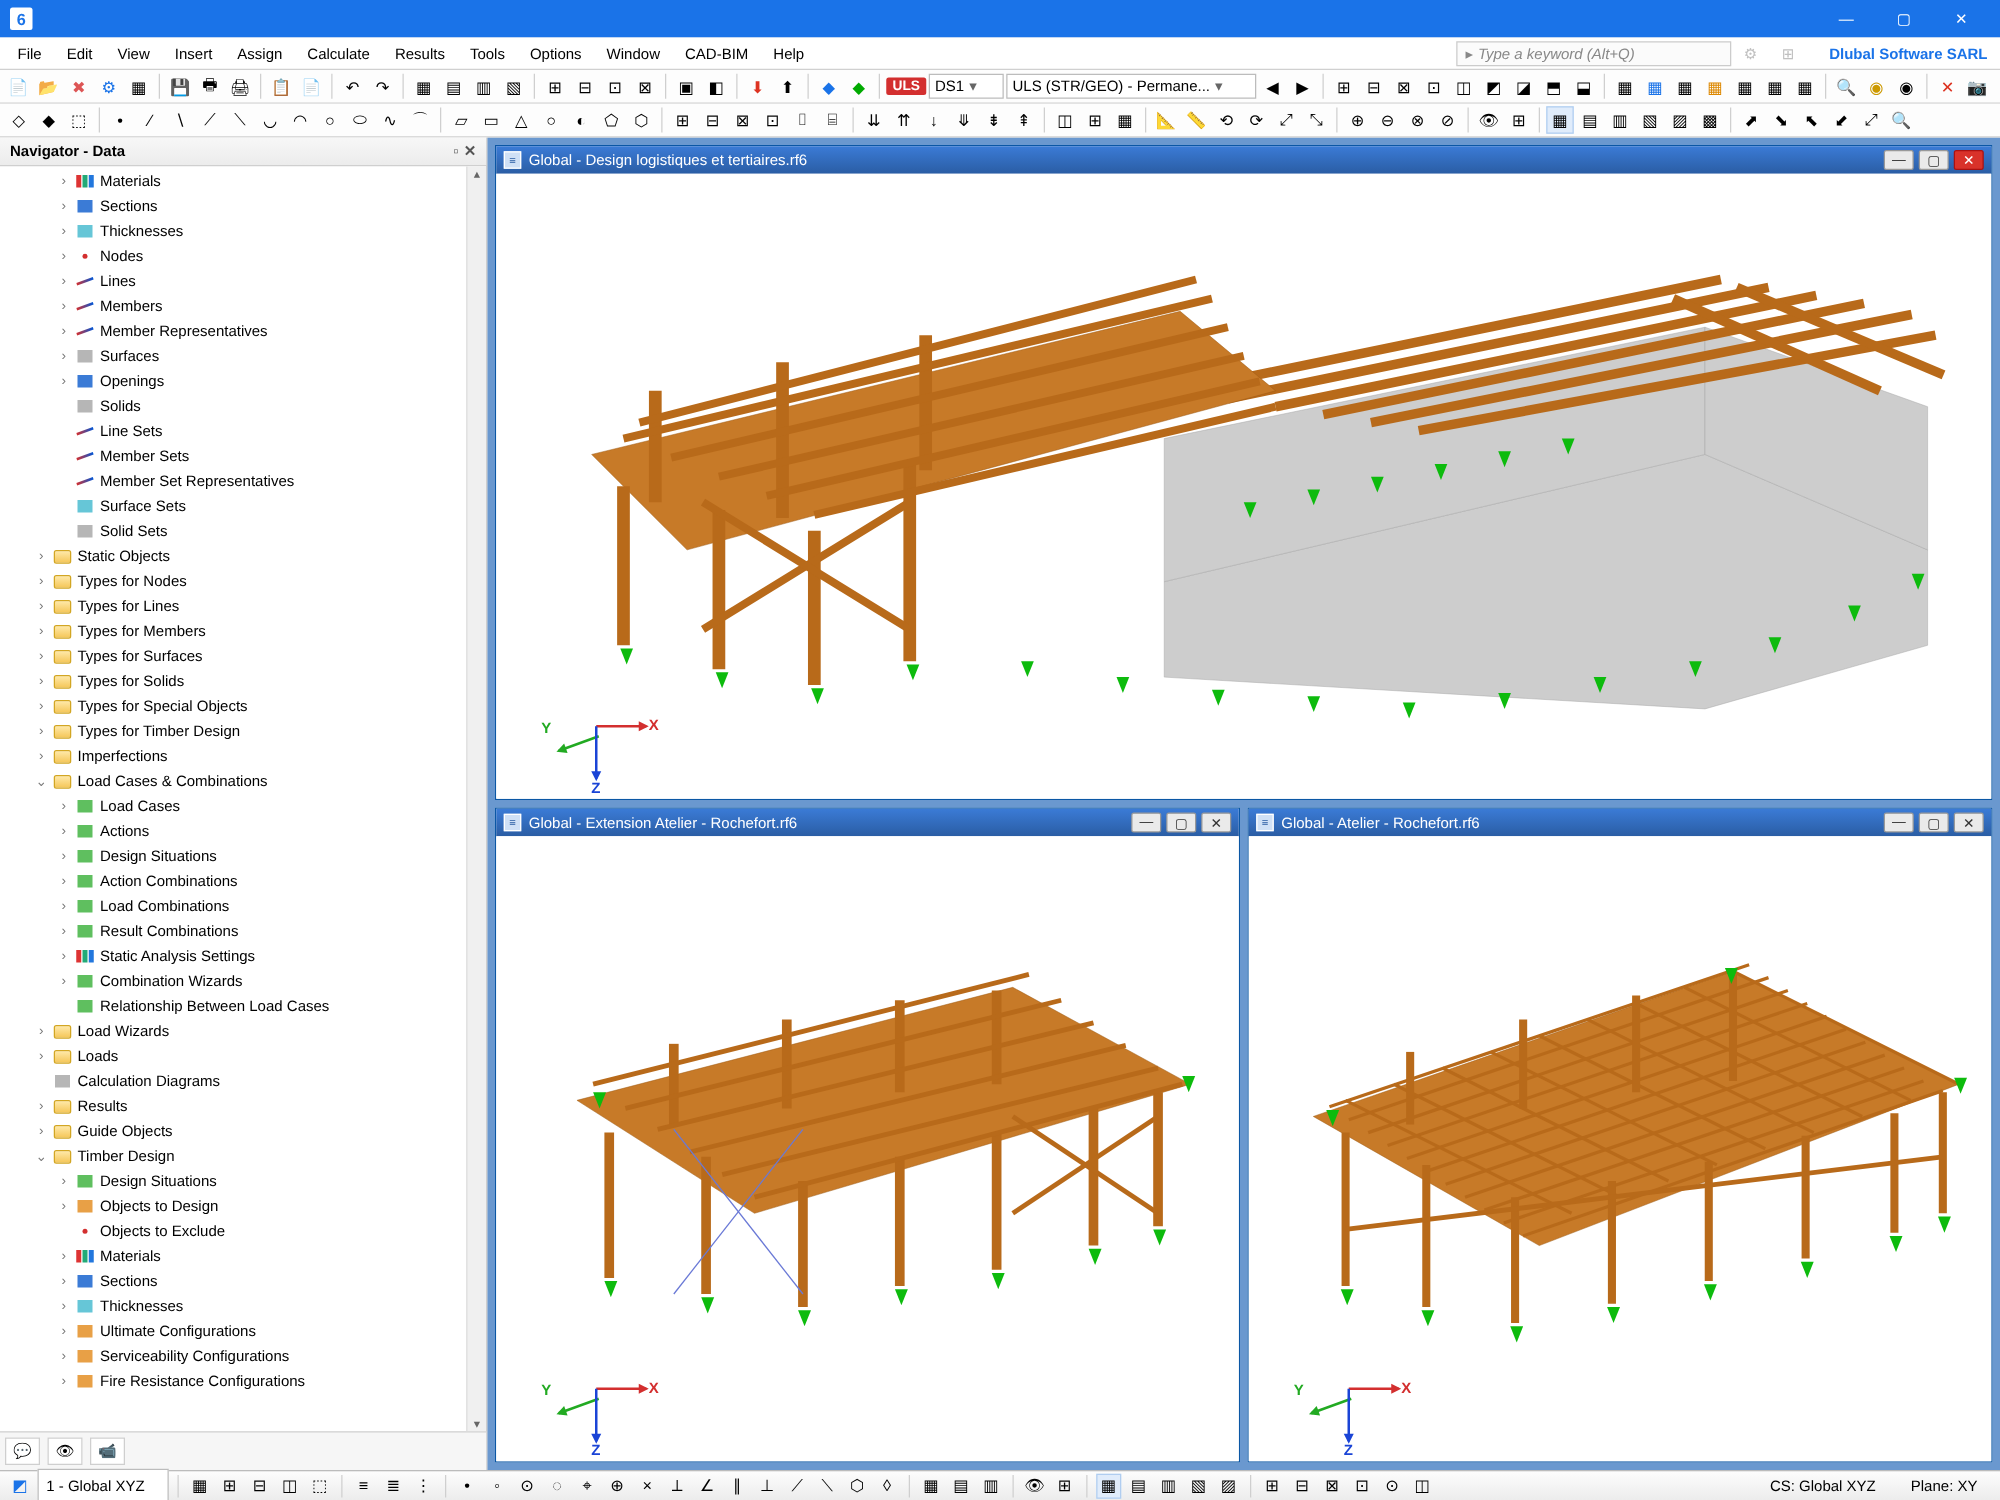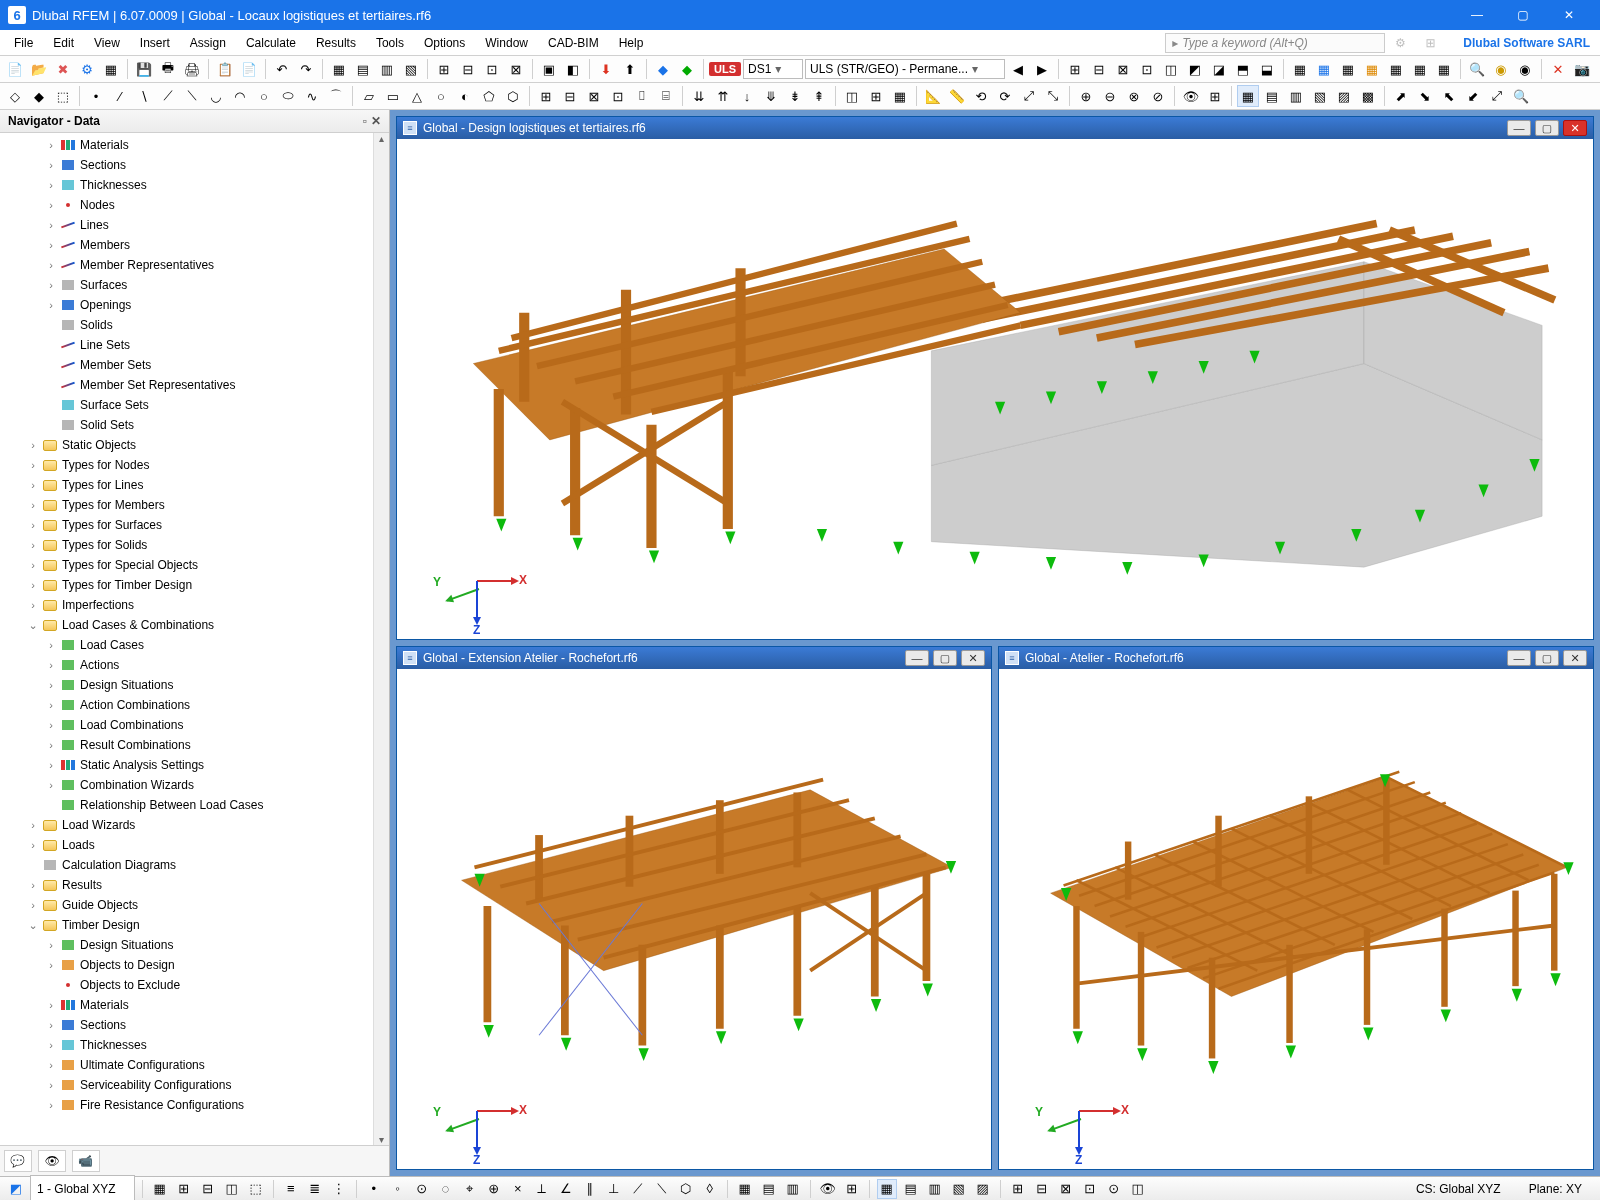--- a/index.html
+++ b/index.html
@@ -71,21 +71,20 @@
 .support { fill: #0dbb0d; }
 .wall { fill: #cdcdcd; stroke:#a6a6a6; stroke-width:0.3; }
 .deck { fill: #c77a28; stroke:#9c5912; stroke-width:0.3; }
 .brace { stroke:#6a79d6; stroke-width:0.8; fill:none; }
 </style>
 </head>
 <body>
 
 <div class="titlebar">
   <div class="logo">6</div>
-  <div class="title">Dlubal RFEM | 6.07.0009 | Global - Locaux logistiques et tertiaires.rf6</div>
   <div class="win-ctl">
     <div class="win-btn">—</div>
     <div class="win-btn">▢</div>
     <div class="win-btn close">✕</div>
   </div>
 </div>
 
 <div class="menubar">
   <div class="mitem">File</div>
   <div class="mitem">Edit</div>

